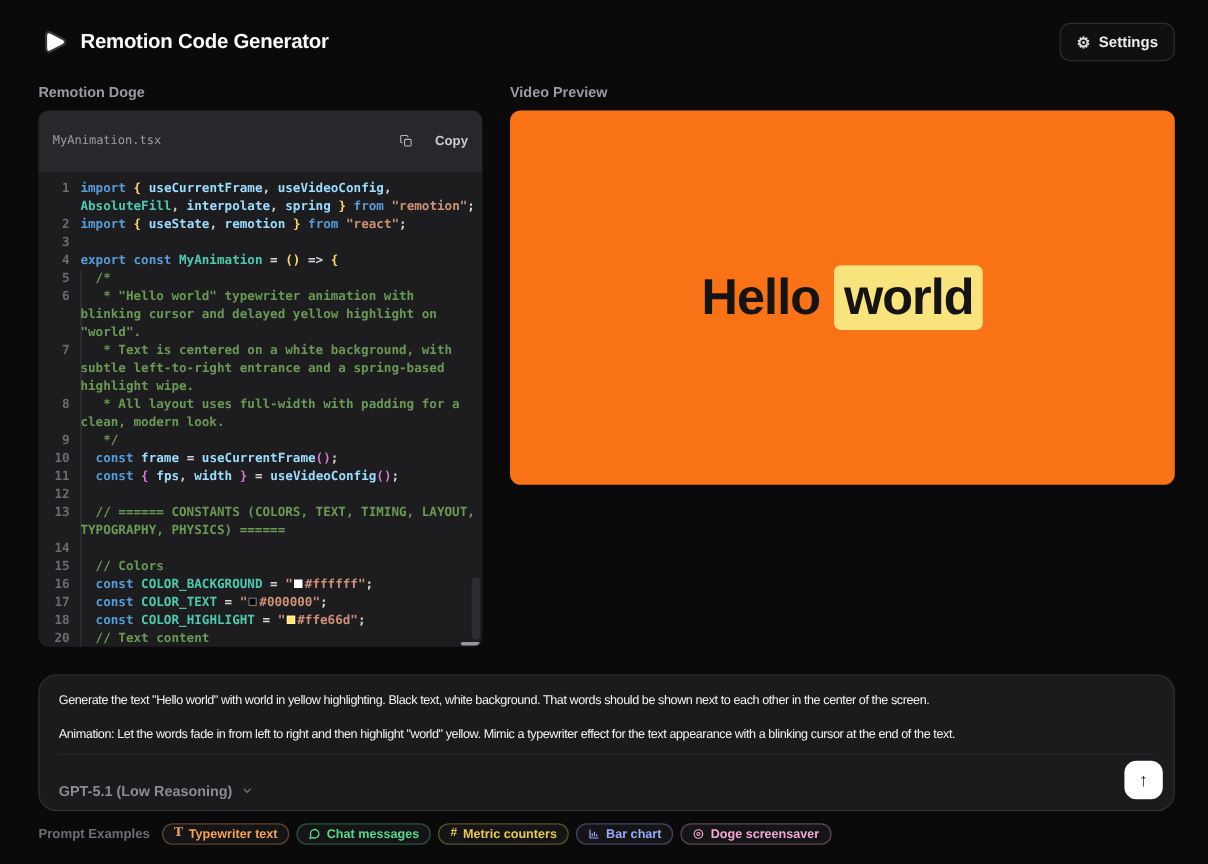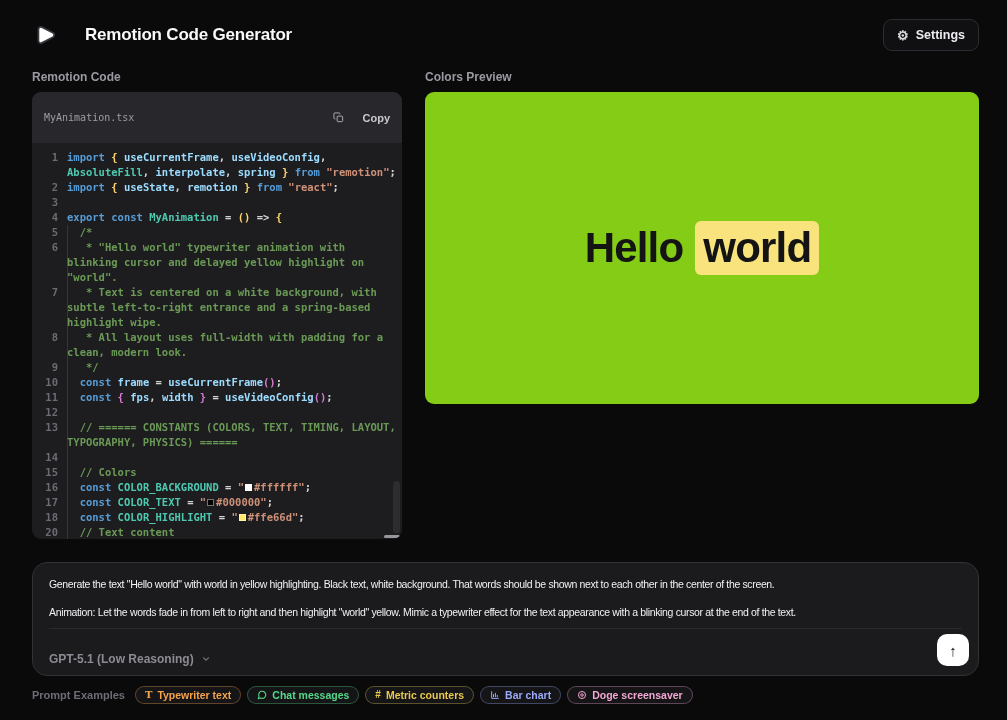--- a/index.html
+++ b/index.html
@@ -1,21 +1,21 @@
 <!DOCTYPE html>
 <html><head>
 <meta charset="utf-8">
 <style>
   html,body{margin:0;padding:0}
   body{width:1007px;height:720px;background:#0a0a0b;font-family:"Liberation Sans",sans-serif;overflow:hidden}
   .page{position:relative;height:100%;box-sizing:border-box;padding:16px 28px 0 32px}
 
   
   .topbar{display:flex;align-items:center;justify-content:space-between;height:38px}
-  .brand{display:flex;align-items:center;gap:27px}
+  .brand{display:flex;align-items:center;gap:9px}
   .brand h1{margin:0;font-size:17px;font-weight:700;color:#fafafa;letter-spacing:-.2px}
   .settings-btn{display:flex;align-items:center;gap:7px;background:#101013;border:1px solid #2c2c31;border-radius:9px;color:#ececf0;font-size:12.5px;font-weight:600;padding:8px 13px;font-family:inherit;cursor:pointer}
   .gearI{font-size:13px;color:#d8d8dc;line-height:1}
 
   
   main{display:flex;gap:23px;margin-top:16px}
   .col-left{width:370px;flex:none}
   .col-right{flex:1;min-width:0}
   .sec-label{font-size:12px;font-weight:700;color:#9a9aa3;margin-bottom:8px}
 
@@ -29,21 +29,21 @@
   .ln{flex:none;width:17px;text-align:right;margin-right:9px;color:#6b6b73}
   .lc{width:53ch;white-space:pre-wrap;overflow-wrap:break-word;color:#d4d4d4}
   .line.g .lc{box-shadow:inset 1px 0 0 #35353b}
   .tk-k{color:#569cd6}.tk-v{color:#9cdcfe}.tk-t{color:#4ec9b0}.tk-s{color:#ce9178}
   .tk-c{color:#6a9955}.tk-p{color:#d4d4d4}.tk-y{color:#ffd76a}.tk-m{color:#d879d4}
   .sw{display:inline-block;width:7px;height:7px;border:1px solid rgba(255,255,255,.45);margin:0 2px 0 1px;box-sizing:border-box}
   .vthumb{position:absolute;right:2px;bottom:6px;width:7px;height:52px;background:#2c2c31;border-radius:4px}
   .hthumb{position:absolute;right:2px;bottom:1px;width:16px;height:3px;background:#96969c;border-radius:2px}
 
   
-  .preview{background:#84cc16;border-radius:9px;height:312px;display:flex;align-items:center;justify-content:center}
+  .preview{background:#f97316;border-radius:9px;height:312px;display:flex;align-items:center;justify-content:center}
   .hello{font-size:42px;font-weight:700;color:#141414;letter-spacing:-.8px;display:flex;align-items:center}
   .hl{border-radius:6px;padding:3px 8px;margin-left:12px}
 
   
   .prompt-box{position:relative;margin-top:23px;height:114px;background:#1b1b1e;border:1px solid #313136;border-radius:15px;box-sizing:border-box}
   .prompt-text{padding:13px 16px 0;color:#f1f1f4;font-size:10.5px;letter-spacing:-.35px;line-height:16px}
   .prompt-text p{margin:0 0 12px}
   .prompt-sep{position:absolute;left:16px;right:16px;bottom:46px;height:1px;background:#2a2a2e}
   .prompt-controls{position:absolute;left:16px;right:9px;bottom:9px;display:flex;align-items:flex-end;justify-content:space-between}
   .model-btn{display:flex;align-items:center;gap:7px;background:none;border:none;color:#8b8b93;font-size:12px;font-weight:600;font-family:inherit;cursor:pointer;padding:0}
@@ -74,21 +74,21 @@
       <h1>Remotion Code Generator</h1>
     </div>
     <button class="settings-btn">
       <span class="gearI">⚙</span>
       <span>Settings</span>
     </button>
   </header>
 
   <main>
     <section class="col-left">
-      <div class="sec-label">Remotion Code</div>
+      <div class="sec-label">Remotion Doge</div>
       <div class="code-panel">
         <div class="code-head">
           <span class="fname">MyAnimation.tsx</span>
           <button class="copy-btn">
             <span style="display:inline-flex">
               <svg width="11" height="11" viewBox="0 0 24 24" fill="none" stroke="#b5b5bc" stroke-width="2" stroke-linejoin="round">
                 <rect x="9" y="9" width="12" height="12" rx="2"></rect>
                 <path d="M5 15H4a2 2 0 0 1-2-2V4a2 2 0 0 1 2-2h9a2 2 0 0 1 2 2v1"></path>
               </svg>
             </span>
@@ -172,21 +172,21 @@
               <span class="ln">20</span>
               <span class="lc"><span class="tk-c">  // Text content</span></span>
             </div>
           </div>
         <div class="vthumb"></div>
         <div class="hthumb"></div>
       </div>
     </section>
 
     <section class="col-right">
-      <div class="sec-label">Colors Preview</div>
+      <div class="sec-label">Video Preview</div>
       <div class="preview">
         <div class="hello">
           <span>Hello</span>
           <span class="hl" style="background: rgb(249, 227, 124);">world</span>
         </div>
       </div>
     </section>
   </main>
 
   <div class="prompt-box">

